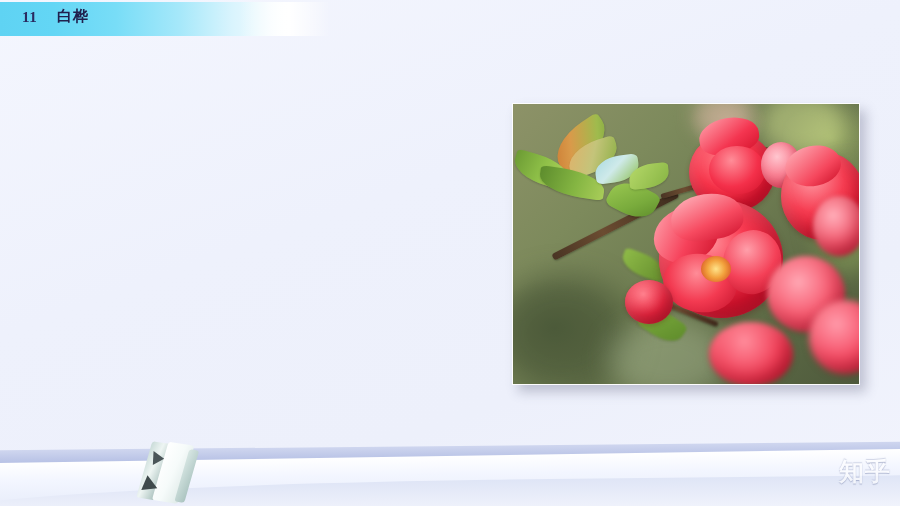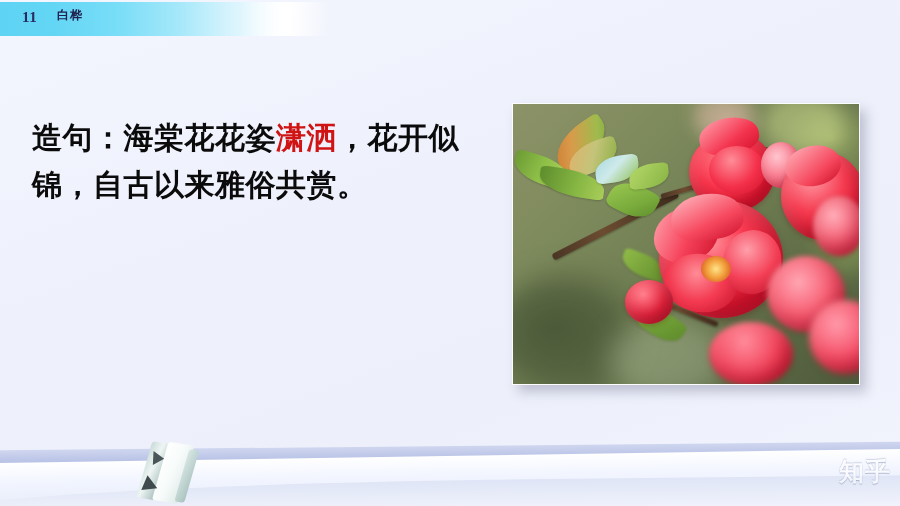--- a/index.html
+++ b/index.html
@@ -52,21 +52,21 @@
     font-size: 15px;
     font-weight: 700;
     color: #2a2a60;
     letter-spacing: 0.5px;
   }
   .header-title {
     position: absolute;
     left: 57px;
     top: 7px;
     font-family: "DejaVu Sans", sans-serif;
-    font-size: 12px;
+    font-size: 15px;
     font-weight: 700;
     color: #20204e;
     letter-spacing: 1px;
   }
 
   
   #text-block {
     position: absolute;
     left: 32px;
     top: 72px;
@@ -249,21 +249,20 @@
 <div id="slide">
 
   <div id="header-bar"></div>
   <div id="header-bar-fade"></div>
   <div class="header-num">11</div>
   <div class="header-title">白桦</div>
 
   <div id="text-block">
 
 
-    <div class="para p2"><span>造句：</span><span>海棠花花姿</span><span class="kw-red">潇洒</span><span>，花开似锦，自古以来雅俗共赏。</span></div>
   </div>
 
   <div id="photo-frame">
     <div id="photo">
 
       <div class="blob" style="left:250px;top:-10px;width:80px;height:60px;background:rgba(205,220,140,0.5);filter:blur(9px);"></div>
       <div class="blob" style="left:180px;top:-12px;width:60px;height:48px;background:rgba(230,190,175,0.45);filter:blur(9px);"></div>
       <div class="blob" style="left:300px;top:60px;width:70px;height:110px;background:rgba(160,185,100,0.42);filter:blur(11px);"></div>
       <div class="blob" style="left:-20px;top:170px;width:140px;height:120px;background:rgba(55,68,42,0.45);filter:blur(14px);"></div>
       <div class="blob" style="left:95px;top:215px;width:120px;height:80px;background:rgba(210,225,190,0.30);filter:blur(13px);"></div>

